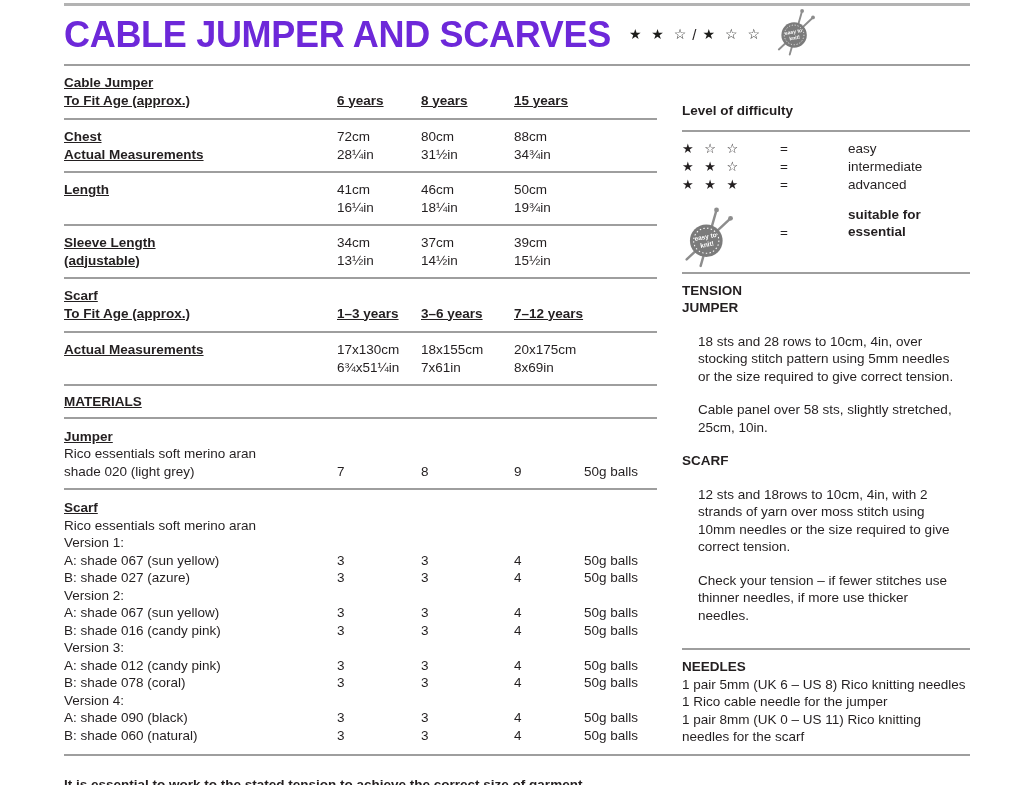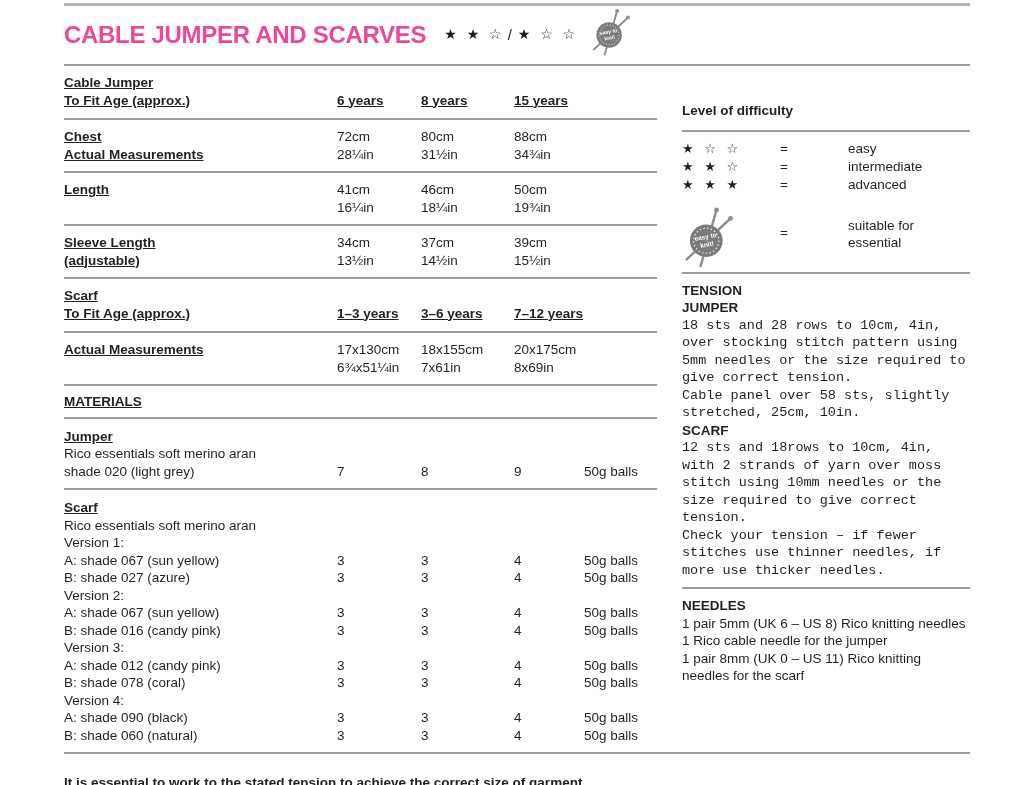--- a/index.html
+++ b/index.html
@@ -15,22 +15,22 @@
     box-sizing:border-box;
     padding:0 54px 0 64px;
   }
   .content{width:906px;}
   .b{font-weight:bold;text-decoration:underline;}
   .rule{height:2px;background:#9e9e9e;}
   .top-bar{height:3px;background:#b3b3b3;margin-top:3px;}
   
   .title-row{display:flex;align-items:center;height:58px;}
   h1.title{
-    margin:0;font-size:24px;line-height:30px;letter-spacing:-0.3px;
-    font-weight:bold;color:#ec4899;white-space:nowrap;
+    margin:0;font-size:36px;line-height:30px;letter-spacing:-0.3px;
+    font-weight:bold;color:#6d28d9;white-space:nowrap;
   }
   .stars{font-size:14px;letter-spacing:3px;color:#1d1d1b;white-space:nowrap;}
   .stars.first{margin-left:18px;}
   .slash{margin:0 6px 0 3px;font-size:15px;}
   .badge-sm{margin-left:12px;margin-top:-6px;}
   
   .cols{display:flex;}
   .col-left{width:593px;}
   .col-gap{width:25px;}
   .col-right{width:288px;}
@@ -41,23 +41,23 @@
   .mat-head{padding:7px 0 6px;}
   .mat-block{padding:9px 0 8px;}
   .cell{overflow:visible;white-space:nowrap;}
   
   .rtitle{padding:36px 0 10px;font-weight:bold;}
   .legend{padding:8px 0 0;}
   .leg-row{display:grid;grid-template-columns:98px 68px 1fr;line-height:18px;}
   .leg-stars{font-size:13px;letter-spacing:3.5px;}
   .badge-row{display:grid;grid-template-columns:98px 68px 1fr;margin-top:12px;height:66px;}
   .badge-eq{margin-top:18px;}
-  .badge-lbl{margin-top:11px;}
+  .badge-lbl{font-weight:bold;}
   .sect{padding:8px 0;}
-  .sect p{margin:0;font-family:Liberation Mono, monospace;}
+  .sect p{margin:16px;}
   .sect .hd{font-weight:bold;}
   .needles-list{margin:0;padding:0;list-style:none;}
   
   .footnote{padding-top:20px;font-weight:bold;}
   
   .badge text{font-family:"Liberation Sans","DejaVu Sans",sans-serif;font-size:7px;font-weight:bold;fill:#fff;}
 </style>
 </head>
 <body>
 

